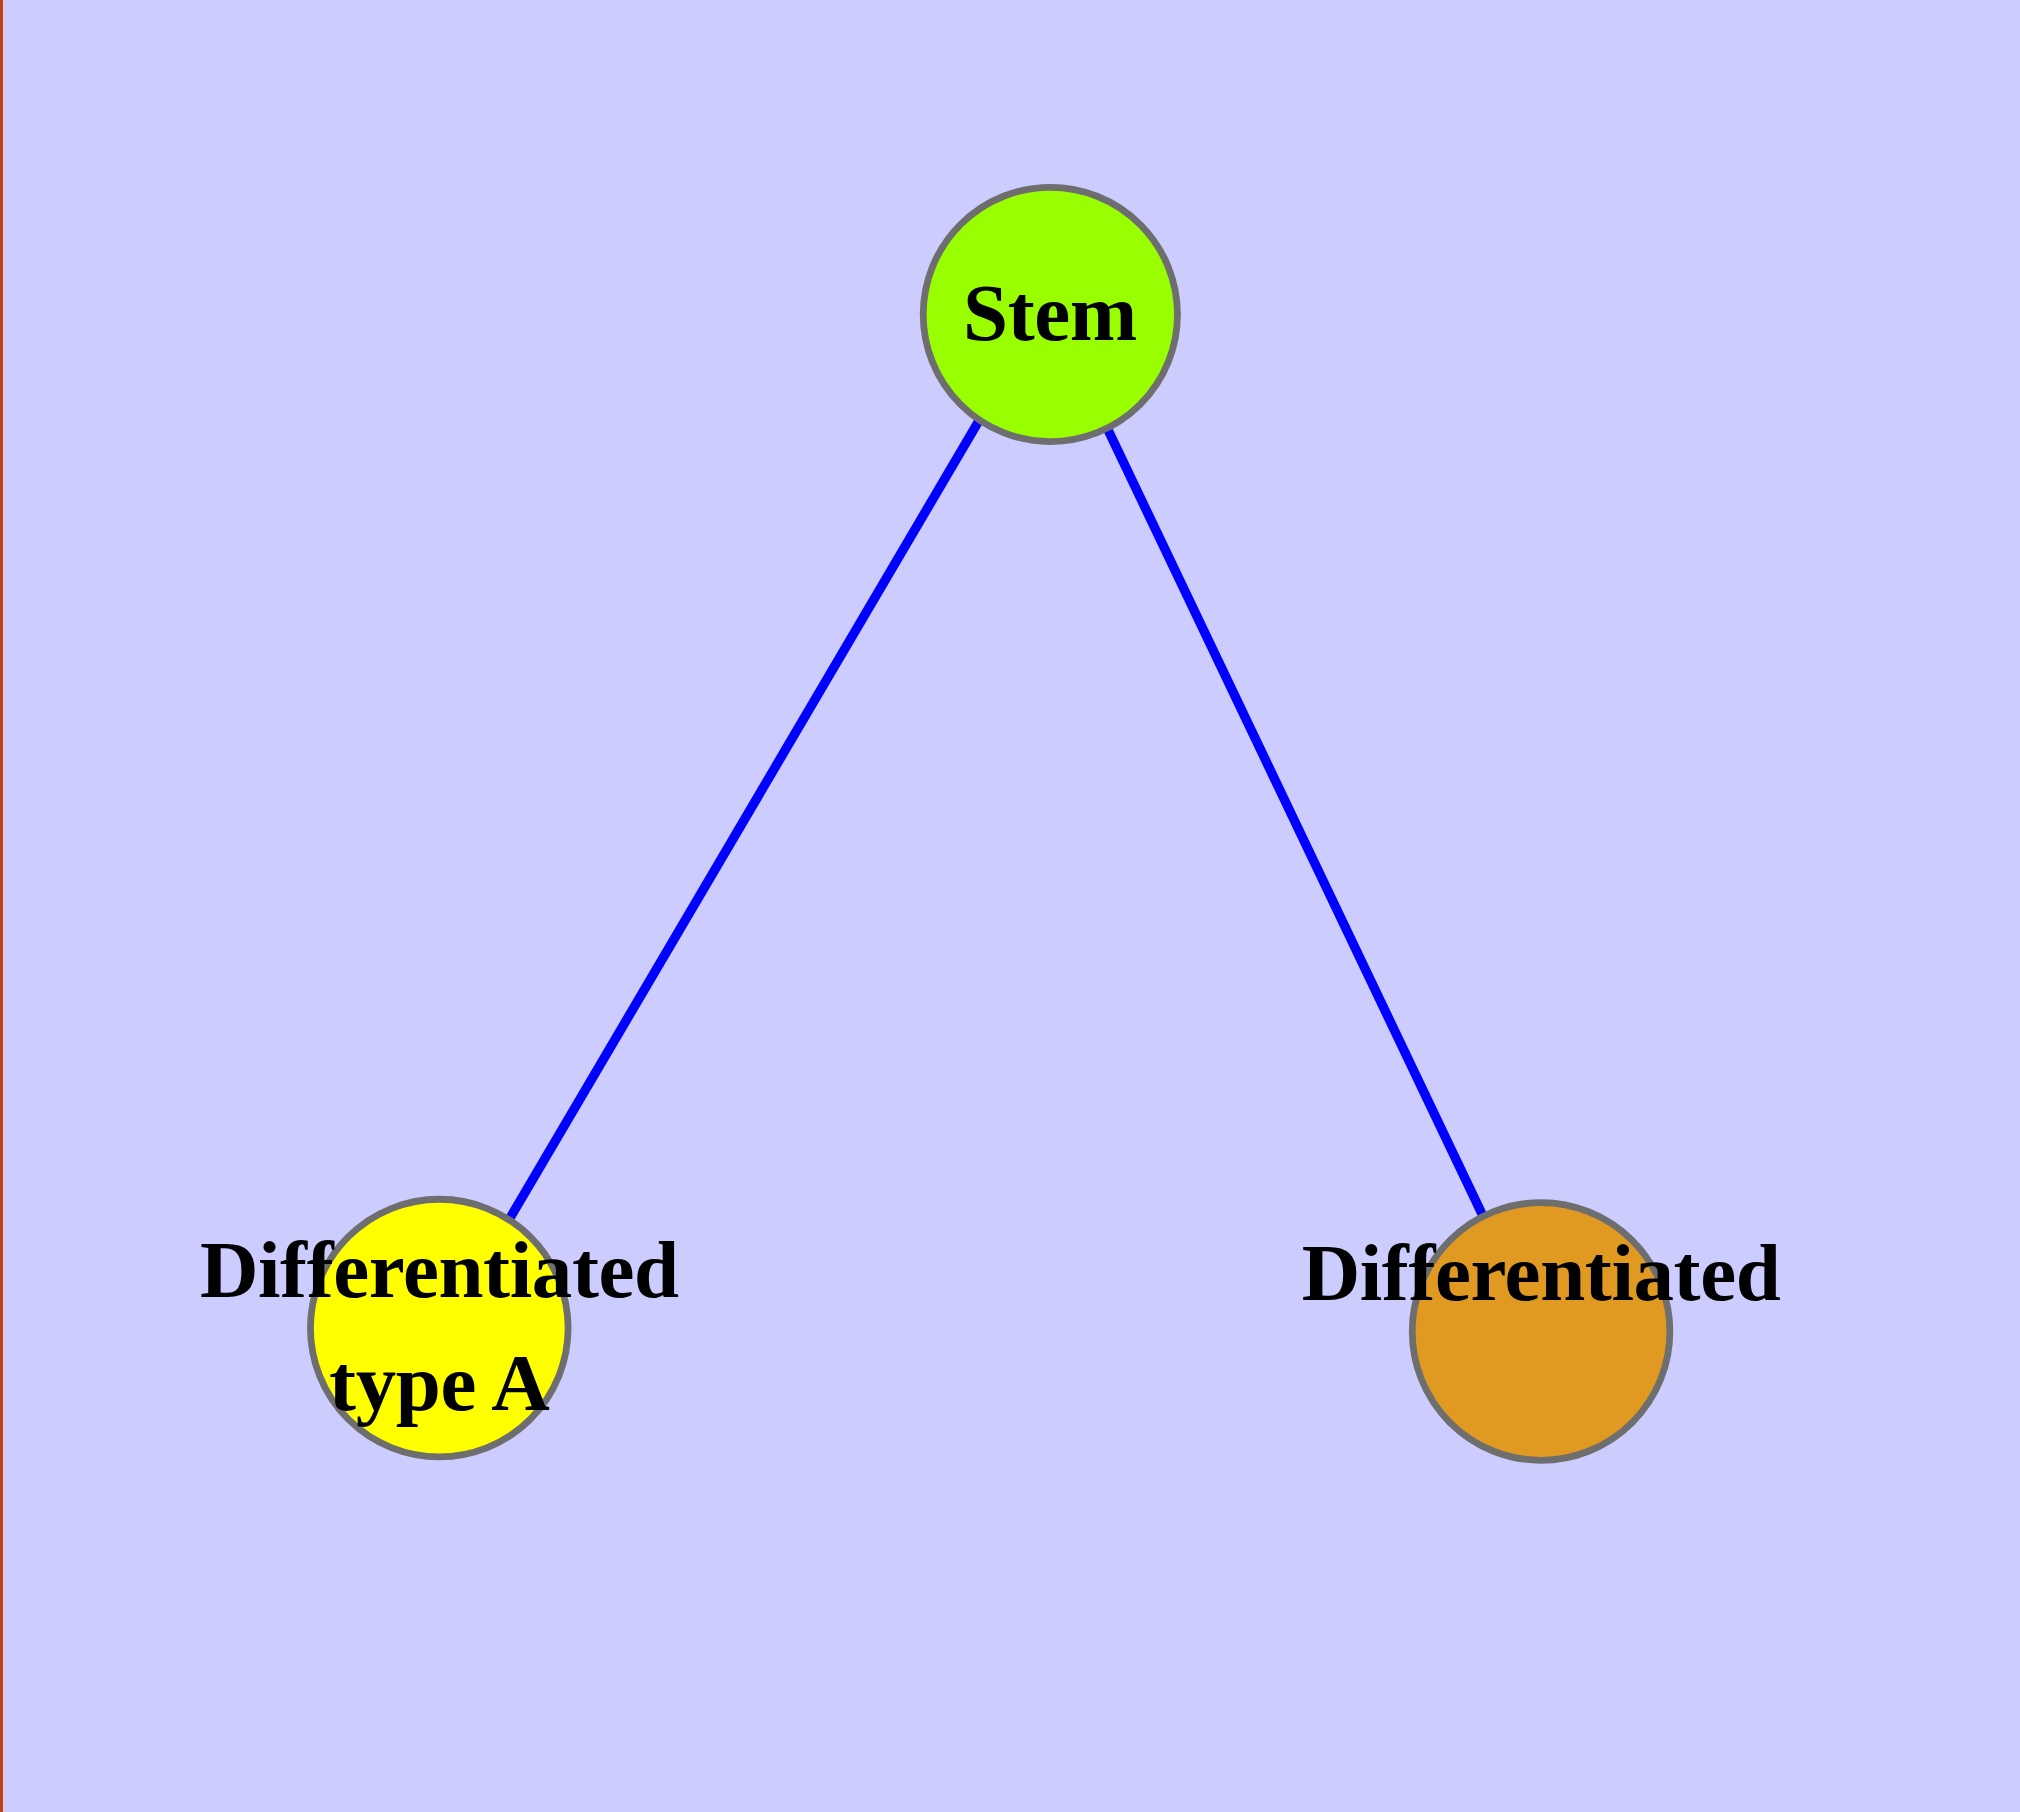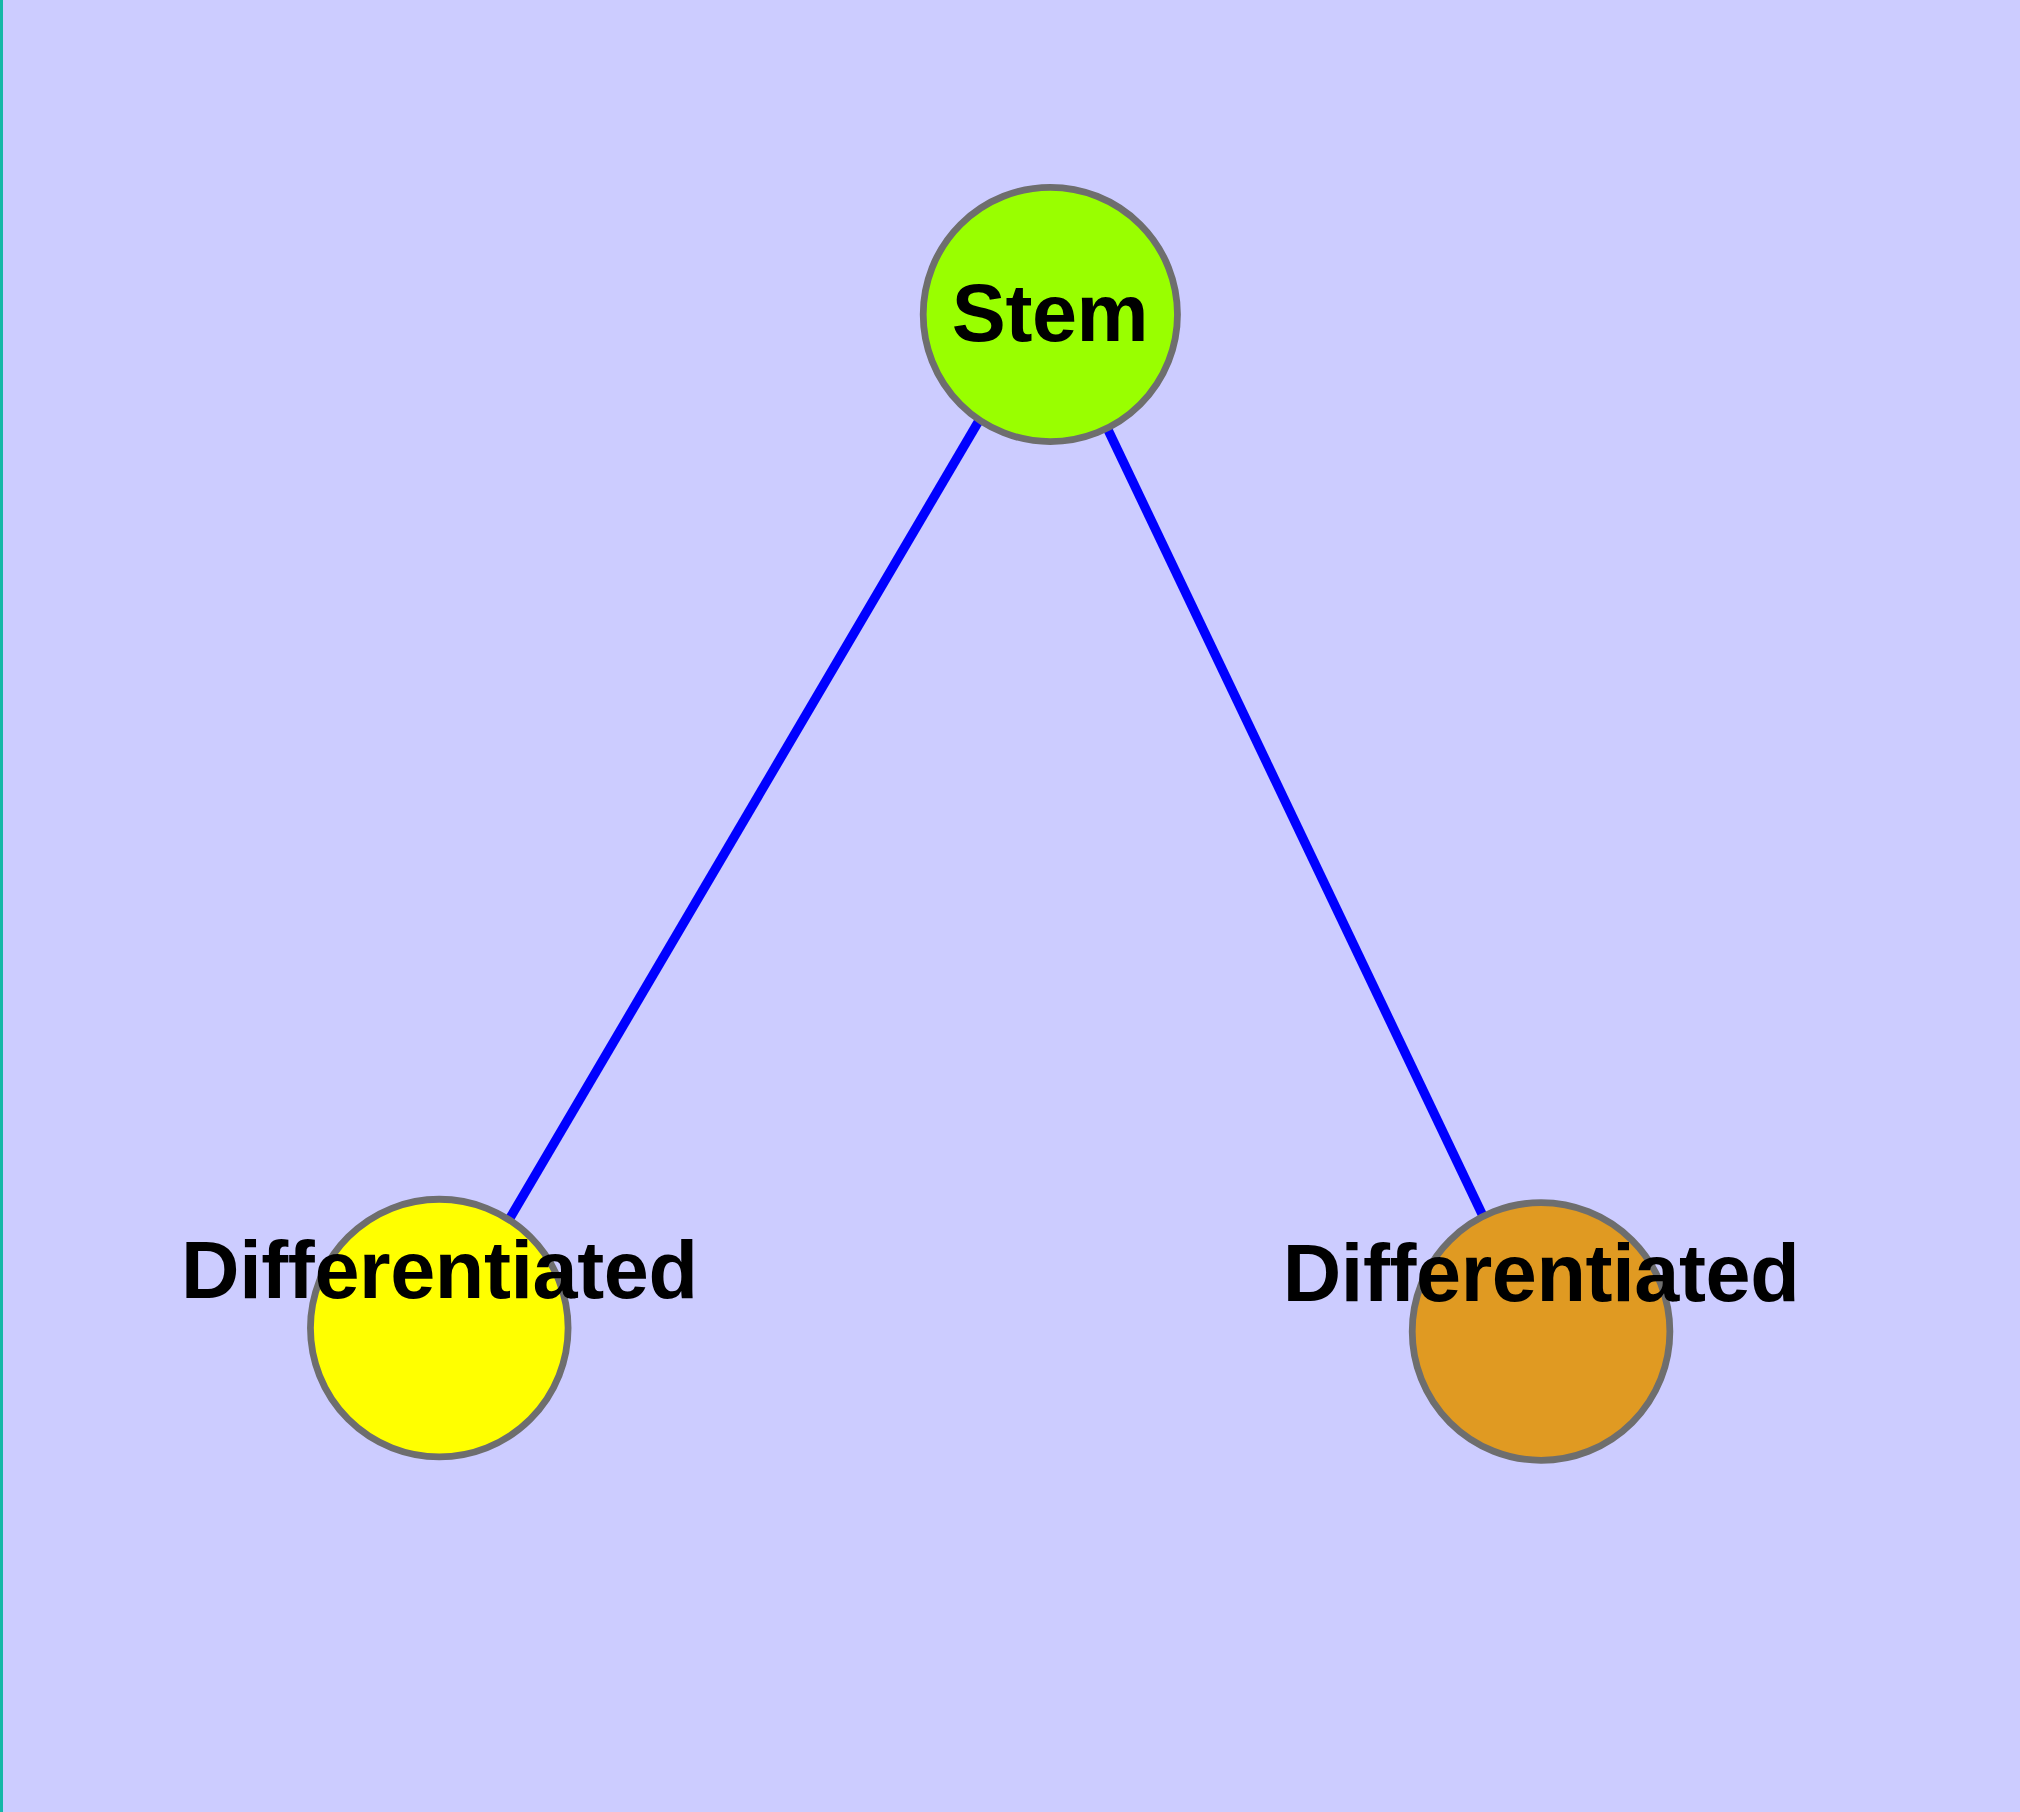--- a/index.html
+++ b/index.html
@@ -6,22 +6,22 @@
   html, body {
     margin: 0;
     padding: 0;
     background: #ffffff;
   }
   #canvas {
     position: relative;
     width: 2021px;
     height: 1812px;
     overflow: hidden;
-    background: #14b8a6;
-    font-family: Liberation Sans, sans-serif;
+    background: #c2410c;
+    font-family: Liberation Serif, serif;
   }
   #plot-background {
     position: absolute;
     left: 3.4px;
     top: 0px;
     width: 2017px;
     height: 1812px;
     background: #ccccff;
   }
   #graph-svg {
@@ -76,18 +76,18 @@
 
     <g>
       <circle cx="1239" cy="371" r="150" fill="#99ff00" stroke="#6e6e6e" stroke-width="8"></circle>
       <circle cx="518" cy="1567" r="152" fill="#ffff00" stroke="#6e6e6e" stroke-width="8"></circle>
       <circle cx="1818" cy="1571" r="152" fill="#e09a22" stroke="#6e6e6e" stroke-width="8"></circle>
     </g>
   </svg>
 
   <div class="node-label" id="label-stem">Stem</div>
 
-  <div class="node-label" id="label-diff-a"><span>Differentiated</span><br></div>
+  <div class="node-label" id="label-diff-a"><span>Differentiated</span><br><span>type A</span></div>
 
   <div class="node-label" id="label-diff-b"><span>Differentiated</span><br></div>
 
 </div>
 
 
 </body></html>

